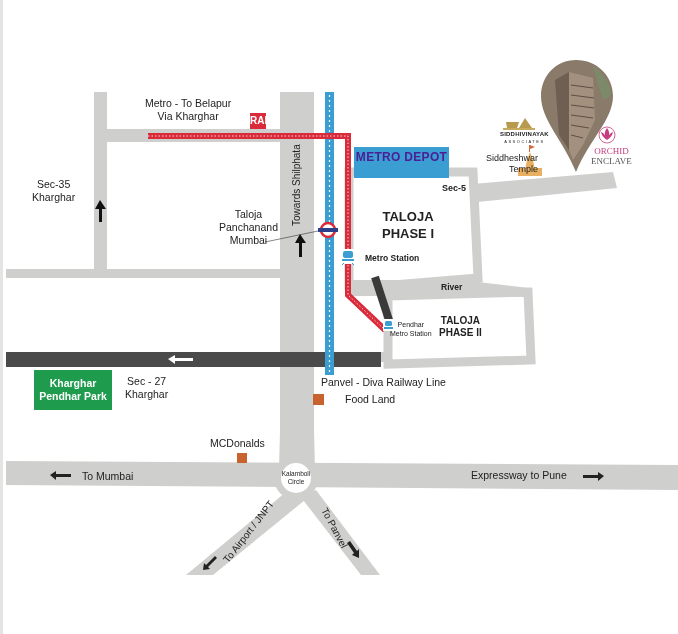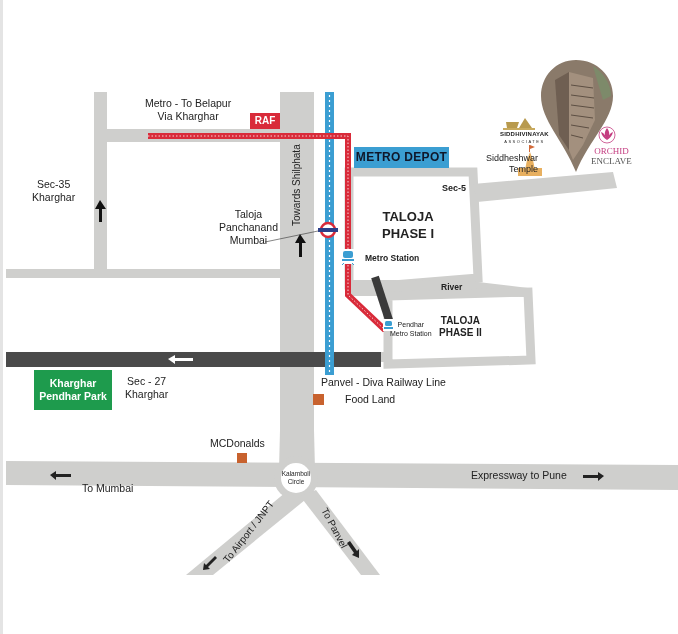--- a/index.html
+++ b/index.html
@@ -10,27 +10,27 @@
     overflow: hidden;
     background: #ffffff;
     border-left: 3px solid #e4e4e4;
     box-sizing: border-box;
     font-family: "Liberation Sans", sans-serif;
   }
   svg.layer { position: absolute; left: 0; top: 0; }
   .lbl { position: absolute; color: #222; font-size: 10.5px; line-height: 13px; text-align: center; white-space: nowrap; }
   .bold { font-weight: bold; }
   .badge-raf {
-    position: absolute; left: 247px; top: 113px; width: 30px; height: 16px;
+    position: absolute; left: 247px; top: 113px; width: 16px; height: 16px;
     background: #d92b3a; color: #fff; font-weight: bold; font-size: 10px;
     line-height: 16px; text-align: center;
   }
   .badge-depot {
-    position: absolute; left: 351px; top: 147px; width: 95px; height: 21px;
-    background: #3b9ed2; color: #0f172a; font-weight: bold; font-size: 12px;
+    position: absolute; left: 351px; top: 147px; width: 95px; height: 31px;
+    background: #3b9ed2; color: #4c1d95; font-weight: bold; font-size: 12px;
     line-height: 21px; text-align: center; letter-spacing: 0.3px;
   }
   .park {
     position: absolute; left: 31px; top: 370px; width: 78px; height: 40px;
     background: #1e9b4d; color: #fff; font-weight: bold; font-size: 10.5px;
     line-height: 13px; text-align: center; display: flex; align-items: center; justify-content: center;
   }
   .flyover-label { position: absolute; left: 196px; top: 354px; color: #fff; font-size: 10.5px; line-height: 13px; white-space: nowrap; }
   .vertical-text { position: absolute; transform-origin: left top; white-space: nowrap; font-size: 10px; color: #222; }
   .kal-circle {
@@ -213,21 +213,21 @@
 
   <div class="lbl" style="left:122px;top:375px;">
     <div>Sec - 27</div>
     <div>Kharghar</div>
   </div>
 
   <div class="lbl" style="left:318px;top:376px;">Panvel - Diva Railway Line</div>
   <div class="lbl" style="left:342px;top:393px;">Food Land</div>
   <div class="lbl" style="left:207px;top:437px;">MCDonalds</div>
 
-  <div class="lbl" style="left:79px;top:482px;">To Mumbai</div>
+  <div class="lbl" style="left:79px;top:470px;">To Mumbai</div>
   <div class="lbl" style="left:468px;top:469px;">Expressway to Pune</div>
 
   <div class="kal-circle">
     <div>
       <div>Kalamboli</div>
       <div>Circle</div>
     </div>
   </div>
 
   <div class="vertical-text" style="left:218px;top:558px;transform:rotate(-52deg);">To Airport / JNPT</div>

